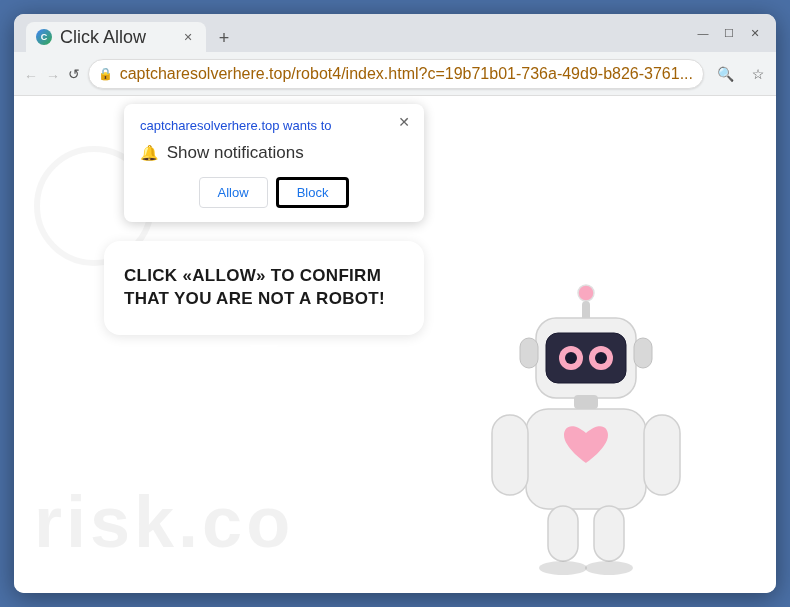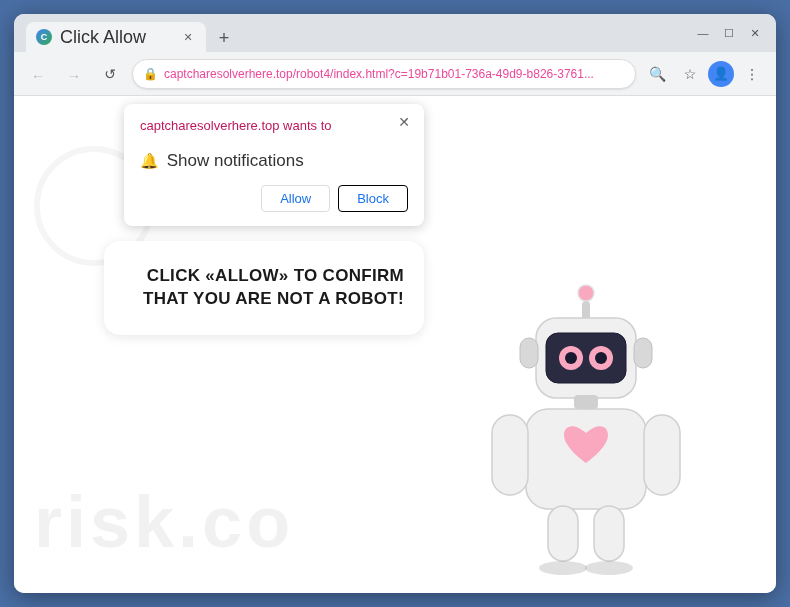--- a/index.html
+++ b/index.html
@@ -141,22 +141,22 @@
       padding: 0 10px;
       gap: 6px;
       border: 1px solid #ddd;
       box-shadow: 0 1px 2px rgba(0,0,0,0.1);
     }
     .lock-icon {
       font-size: 12px;
       color: #555;
     }
     .url-text {
-      font-size: 12px;
-      color: #ec4899;
+      font-size: 16px;
+      color: #a16207;
       flex: 1;
       white-space: nowrap;
       overflow: hidden;
       text-overflow: ellipsis;
     }
     .toolbar-actions {
       display: flex;
       align-items: center;
       gap: 4px;
     }
@@ -239,74 +239,74 @@
       cursor: pointer;
       width: 20px;
       height: 20px;
       display: flex;
       align-items: center;
       justify-content: center;
       border-radius: 50%;
     }
     .popup-title {
       font-size: 13px;
-      color: #be185d;
+      color: #1d4ed8;
       font-weight: 400;
-      margin-bottom: 18px;
+      margin-bottom: 10px;
     }
     .popup-permission {
       display: flex;
       align-items: center;
       gap: 8px;
       margin-bottom: 14px;
     }
     .bell-icon {
       font-size: 15px;
       color: #555;
     }
     .permission-label {
       font-size: 17px;
       color: #333;
     }
     .popup-buttons {
       display: flex;
       gap: 8px;
-      justify-content: flex-end;
+      justify-content: center;
     }
     .btn-allow {
       padding: 5px 18px;
       border: 1px solid #dadce0;
       border-radius: 4px;
       background: white;
       font-size: 13px;
       color: #1a73e8;
       cursor: pointer;
       font-weight: 500;
     }
     .btn-block {
       padding: 5px 18px;
-      border: 1px solid #000000;
+      border: 3px solid #000000;
       border-radius: 4px;
       background: white;
       font-size: 13px;
       color: #1a73e8;
       cursor: pointer;
       font-weight: 500;
     }
     
     .speech-bubble {
       position: absolute;
       top: 145px;
       left: 90px;
       width: 320px;
       background: white;
       border-radius: 16px;
       padding: 24px 20px;
       box-shadow: 0 2px 12px rgba(0,0,0,0.1);
-      text-align: right;
+      text-align: left;
     }
     .speech-bubble::after {
       content: '';
       position: absolute;
       bottom: -24px;
       left: 50%;
       transform: translateX(-50%);
       border-width: 14px 14px 0 14px;
       border-style: solid;
       border-color: white transparent transparent transparent;

